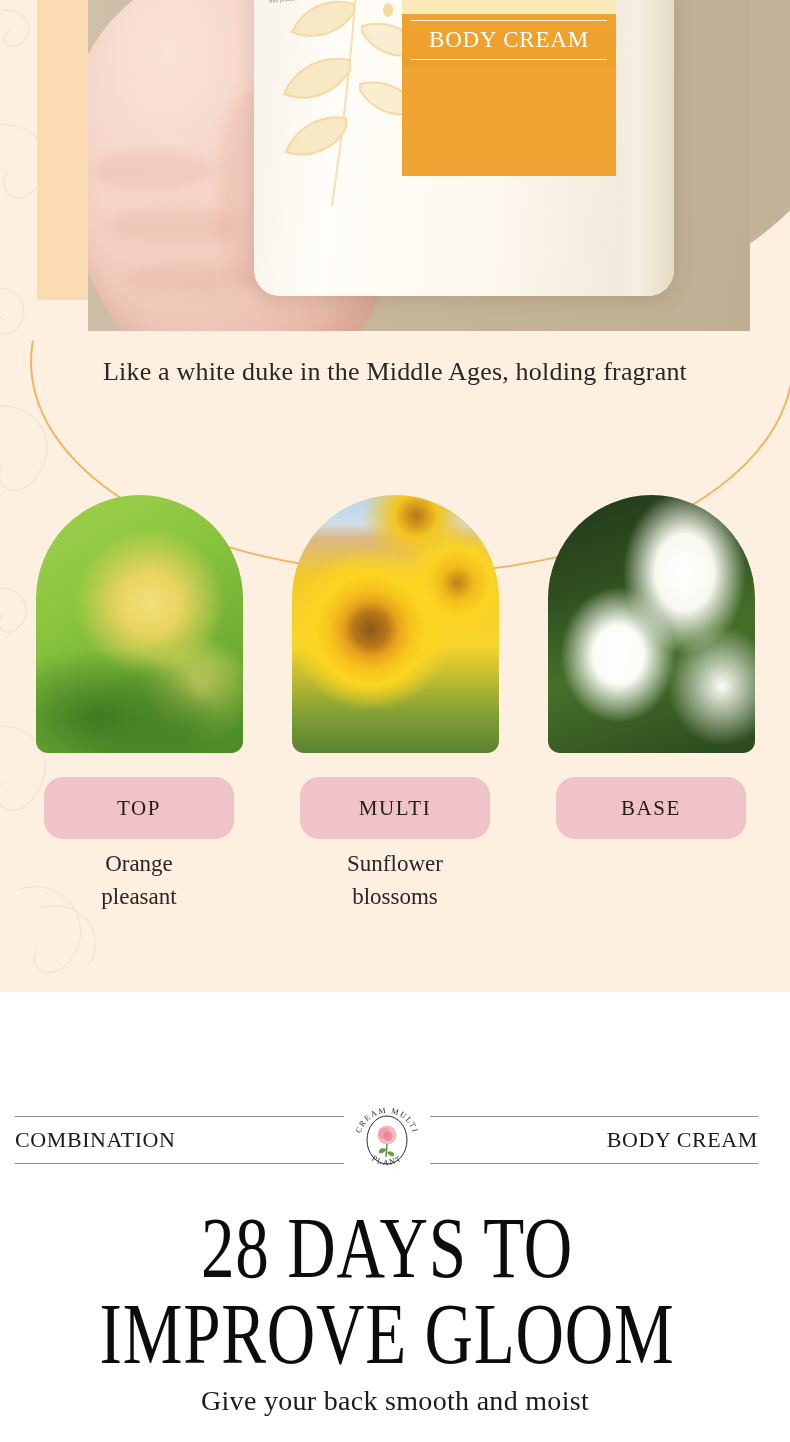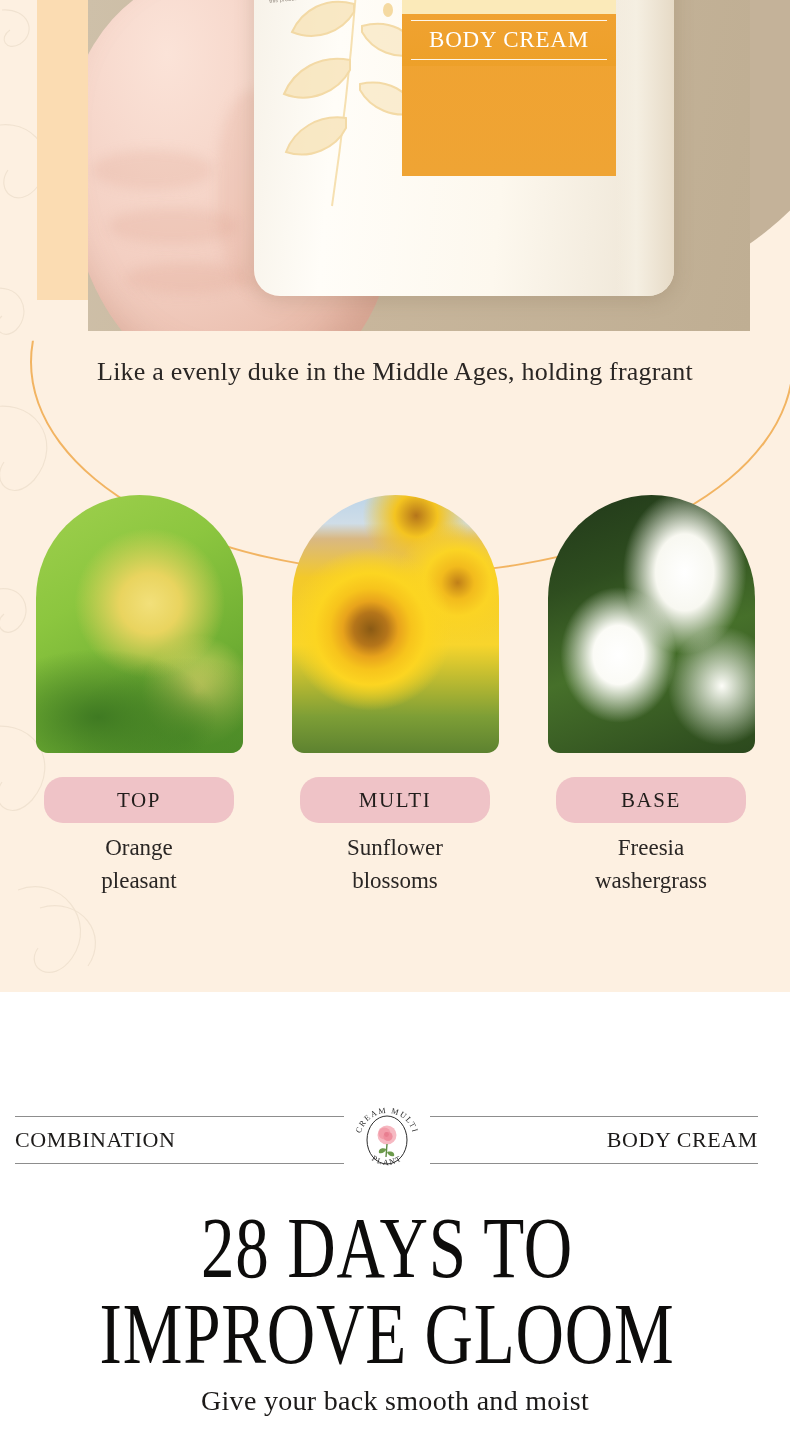--- a/index.html
+++ b/index.html
@@ -224,21 +224,21 @@
     background:
       radial-gradient(ellipse at 34% 62%, #ffffff 0%, #fbfbf6 13%, rgba(251,251,246,0) 30%),
       radial-gradient(ellipse at 66% 30%, #ffffff 0%, #f8f8f1 15%, rgba(248,248,241,0) 32%),
       radial-gradient(ellipse at 84% 74%, #fdfdf8 0%, rgba(253,253,248,0) 22%),
       linear-gradient(160deg, #21381a 0%, #2e4d1f 30%, #46702a 58%, #2b481d 100%);
   }
   .note-pill {
     margin-top: 24px;
     height: 38px;
     min-width: 138px;
-    padding: 4px 26px;
+    padding: 12px 26px;
     border-radius: 19px;
     background: #efc3c7;
     display: flex;
     align-items: center;
     justify-content: center;
   }
   .note-pill span {
     font-size: 21px;
     letter-spacing: 1.6px;
     color: #211d1b;
@@ -396,21 +396,21 @@
         </div>
       </div>
 
       <div class="jar-right-edge"></div>
     </div>
   </div>
 
   <div class="orange-arc"></div>
 
   <div class="tagline">
-    <div>Like a evenly duke in the Middle Ages, holding fragrant</div>
+    <div>Like a white duke in the Middle Ages, holding fragrant</div>
   </div>
 
   <div class="notes-row">
 
     <div class="note-card">
       <div class="note-photo np-osmanthus"></div>
       <div class="note-pill">
         <span>TOP</span>
       </div>
       <div class="note-name">
@@ -427,24 +427,20 @@
       <div class="note-name">
         <div>Sunflower</div>
         <div>blossoms</div>
       </div>
     </div>
 
     <div class="note-card">
       <div class="note-photo np-freesia"></div>
       <div class="note-pill">
         <span>BASE</span>
-      </div>
-      <div class="note-name">
-        <div>Freesia</div>
-        <div>washergrass</div>
       </div>
     </div>
 
   </div>
 </div>
 
 <div class="divider-row">
   <div class="div-side left">
     <span>COMBINATION</span>
   </div>

